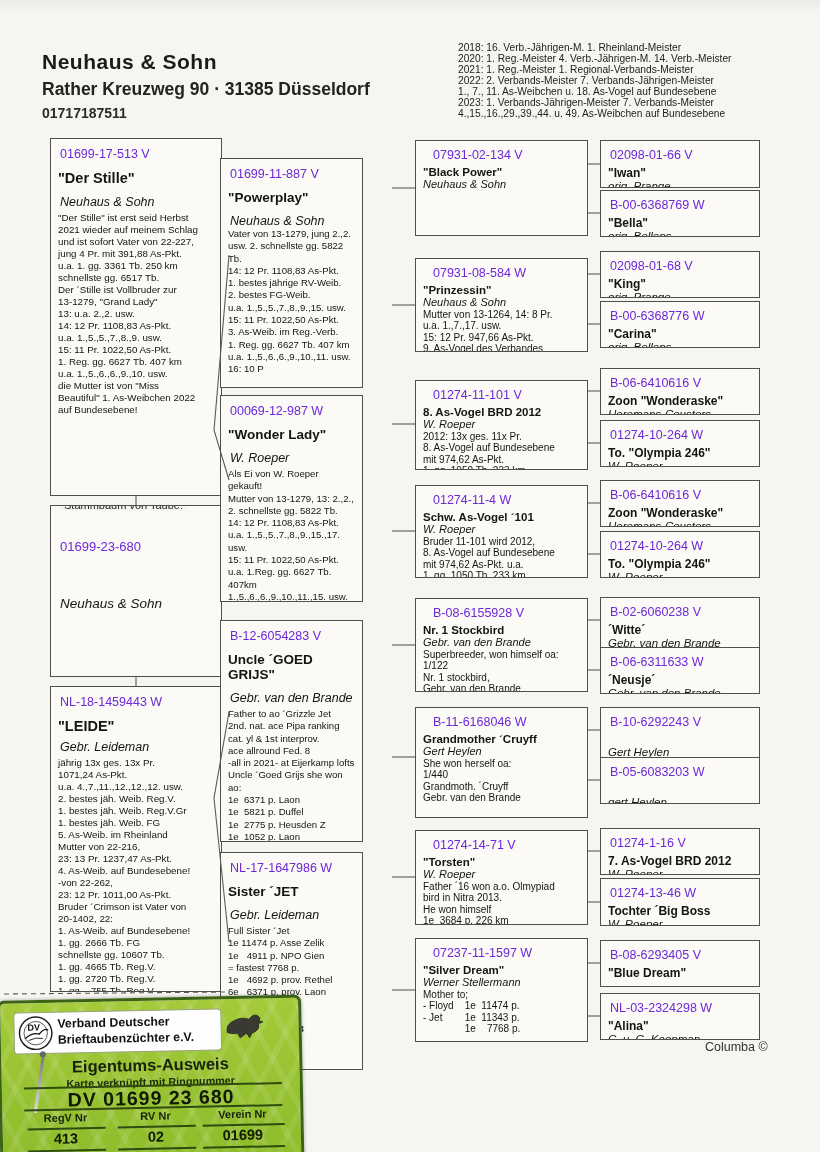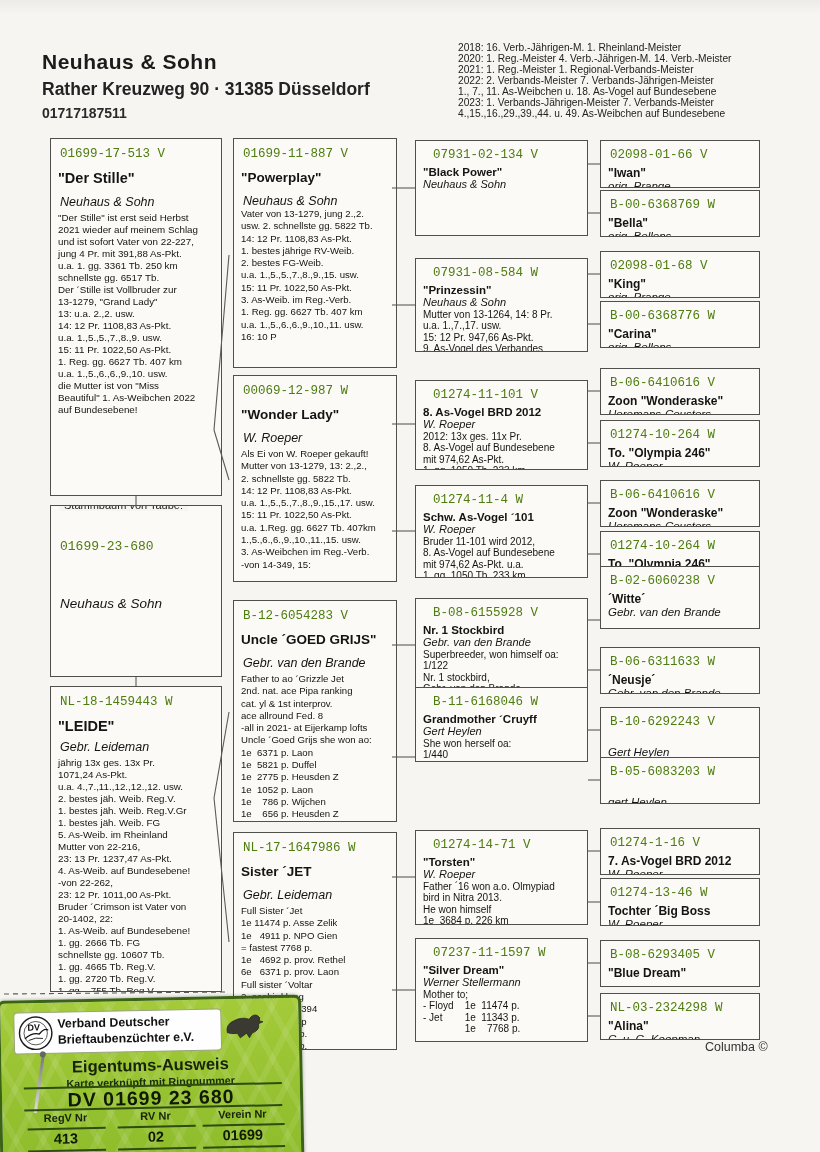--- a/index.html
+++ b/index.html
@@ -9,24 +9,24 @@
   
   .owner-name{position:absolute;left:42px;top:50px;font-size:21px;font-weight:bold;color:#1b1b1b;letter-spacing:.5px;}
   .owner-address{position:absolute;left:42px;top:79px;font-size:17.5px;font-weight:bold;color:#222;}
   .owner-phone{position:absolute;left:42px;top:105px;font-size:14px;font-weight:bold;color:#2a2a2a;}
   .achievements{position:absolute;left:458px;top:42px;width:330px;font-size:10.2px;line-height:11px;
                 color:#222;white-space:pre-line;}
   
   .pbox{position:absolute;box-sizing:border-box;background:#fbfaf6;border:1px solid #4f4f4c;
         padding:5px 7px;overflow:hidden;z-index:2;color:#141414;}
   .c1{left:50px;width:172px;}
-  .c2{left:233px;width:164px;}
+  .c2{left:220px;width:143px;margin-top:20px;}
   .c3{left:415px;width:173px;}
   .c4{left:600px;width:160px;}
-  .ring{font-size:12.5px;color:#4d7c0f;font-family:Liberation Mono, monospace;}
+  .ring{font-size:12.5px;color:#6d28d9;}
   .pname{font-weight:bold;}
   .breeder{font-style:italic;}
   .pbody{white-space:pre-wrap;}
   .c1 .ring,.c2 .ring{margin:3px 0 9px 2px;}
   .c1 .pname,.c2 .pname{font-size:13.5px;margin:0 0 9px 0;}
   .c1 .breeder,.c2 .breeder{font-size:12.5px;margin:0 0 3px 2px;}
   .c1 .pbody{font-size:9.8px;line-height:12px;}
   .c2 .pbody{font-size:9.6px;line-height:12.3px;}
   .c3 .ring{margin:2px 0 4px 10px;}
   .c3 .pname{font-size:11.5px;}
@@ -248,21 +248,21 @@
   </div>
   <div class="pbox c3" style="top:598px;height:94px">
     <div class="ring">B-08-6155928 V</div>
     <div class="pname">Nr. 1 Stockbird</div>
     <div class="breeder">Gebr. van den Brande</div>
     <div class="pbody">Superbreeder, won himself oa:
 1/122
 Nr. 1 stockbird,
 Gebr. van den Brande</div>
   </div>
-  <div class="pbox c3" style="top:687px;height:75px">
+  <div class="pbox c3" style="top:707px;height:111px">
     <div class="ring">B-11-6168046 W</div>
     <div class="pname">Grandmother ´Cruyff</div>
     <div class="breeder">Gert Heylen</div>
     <div class="pbody">She won herself oa:
 1/440
 Grandmoth. ´Cruyff
 Gebr. van den Brande</div>
   </div>
   <div class="pbox c3" style="top:830px;height:95px">
     <div class="ring">01274-14-71 V</div>
@@ -316,21 +316,21 @@
   <div class="pbox c4" style="top:480px;height:47px">
     <div class="ring">B-06-6410616 V</div>
     <div class="pname">Zoon "Wonderaske"</div>
     <div class="breeder">Heremans-Ceusters</div>
   </div>
   <div class="pbox c4" style="top:531px;height:47px">
     <div class="ring">01274-10-264 W</div>
     <div class="pname">To. "Olympia 246"</div>
     <div class="breeder">W. Roeper</div>
   </div>
-  <div class="pbox c4" style="top:566px;height:63px">
+  <div class="pbox c4" style="top:597px;height:63px">
     <div class="ring">B-02-6060238 V</div>
     <div class="pname">´Witte´</div>
     <div class="breeder">Gebr. van den Brande</div>
   </div>
   <div class="pbox c4" style="top:647px;height:47px">
     <div class="ring">B-06-6311633 W</div>
     <div class="pname">´Neusje´</div>
     <div class="breeder">Gebr. van den Brande</div>
   </div>
   <div class="pbox c4" style="top:707px;height:59px">

